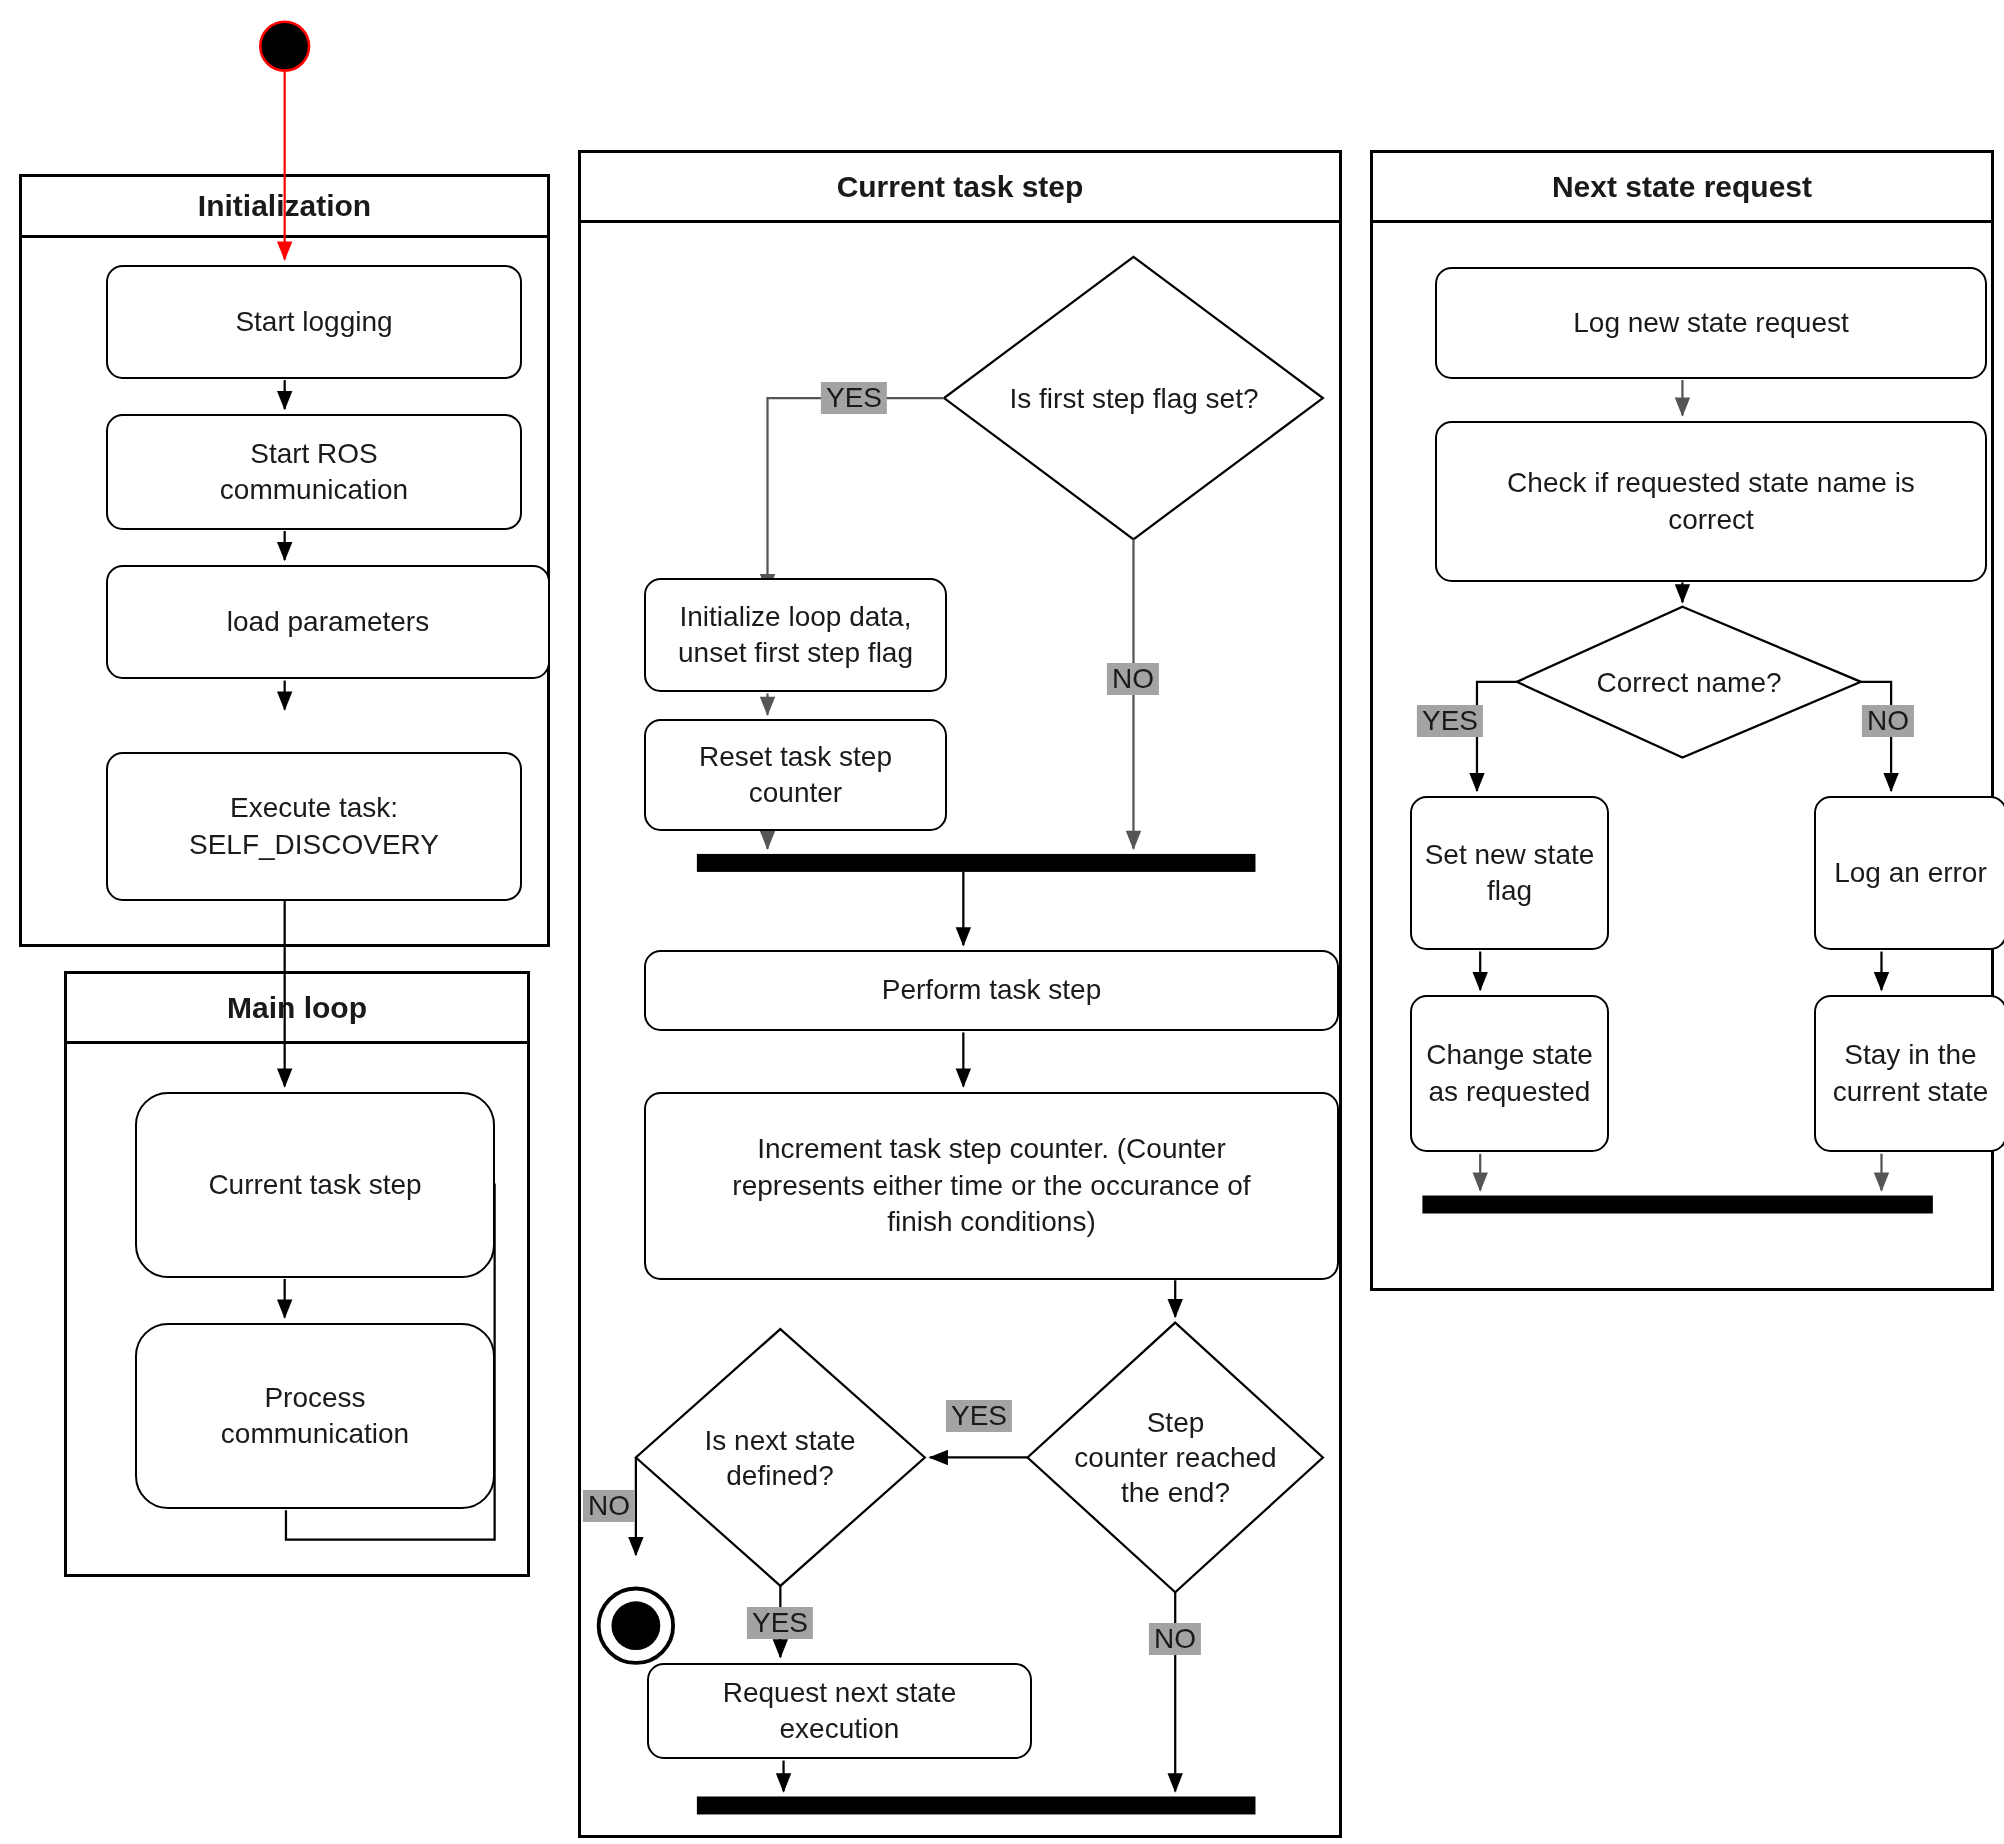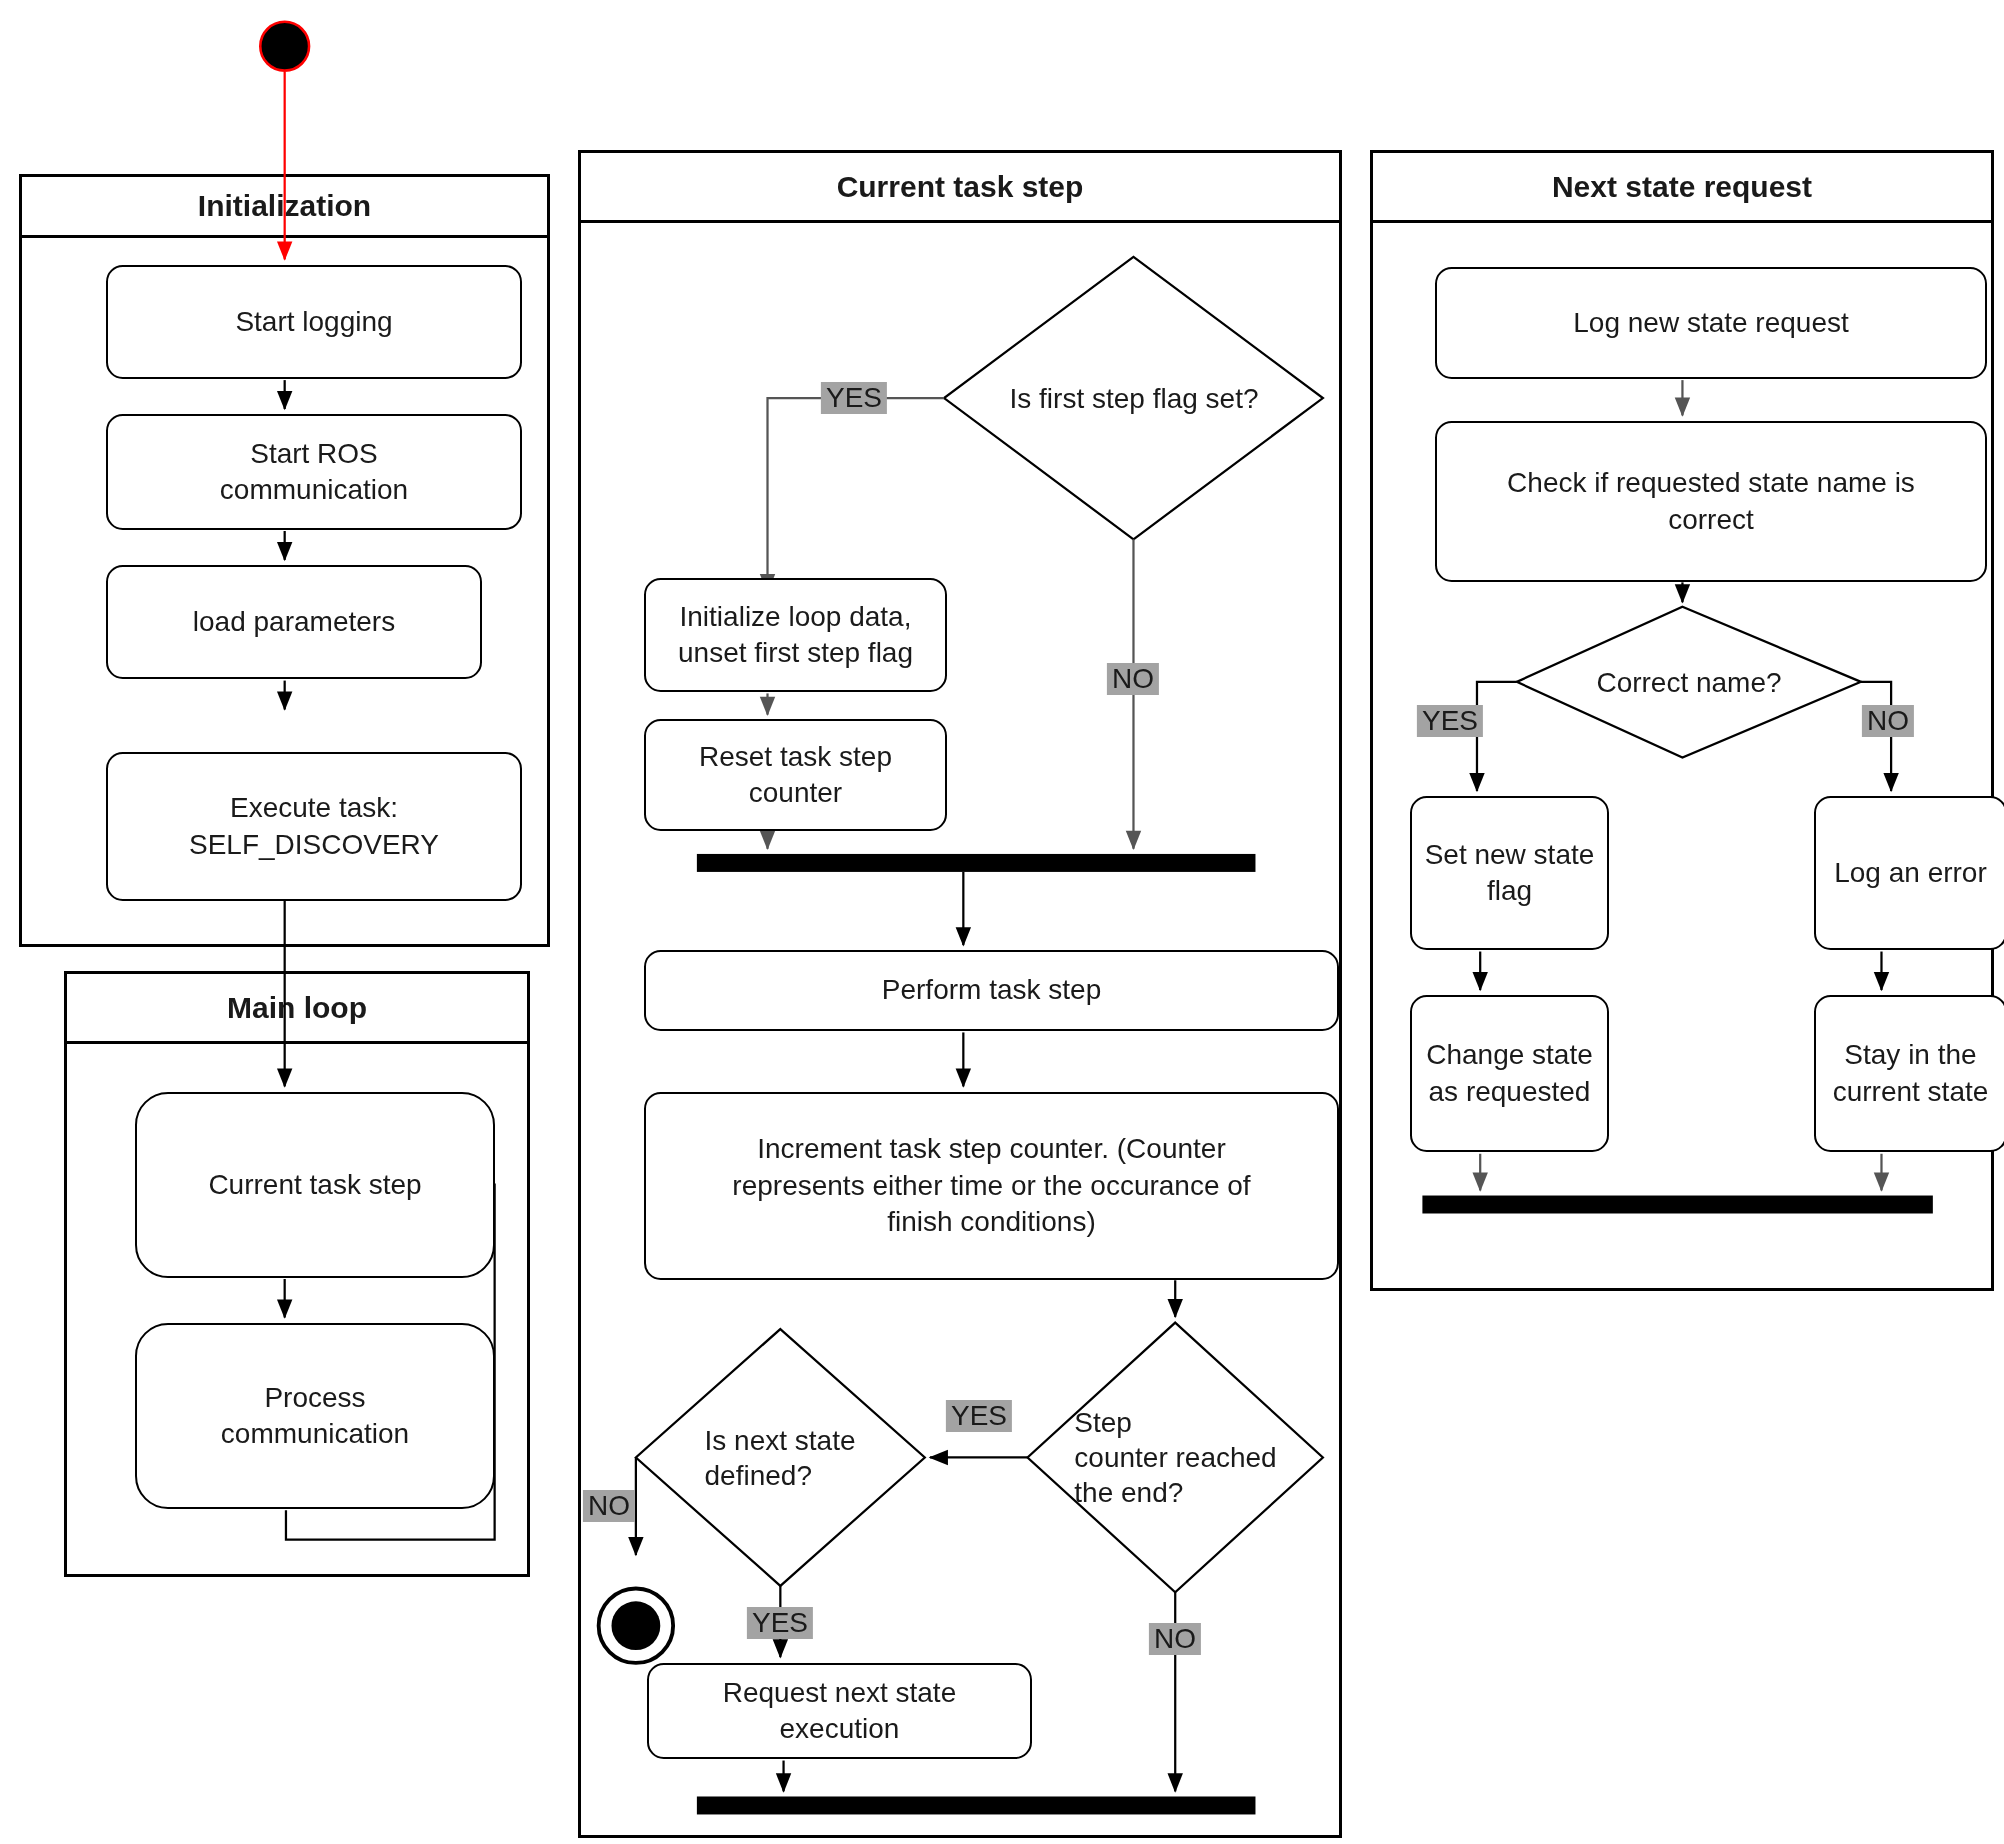--- a/index.html
+++ b/index.html
@@ -8,21 +8,21 @@
   .wires{position:absolute;left:0;top:0;width:2005px;height:1844px;z-index:2;}
   .panel{position:absolute;border:3.2px solid #000;box-sizing:border-box;background:transparent;z-index:1;}
   .panel-title{position:absolute;left:0;right:0;top:0;border-bottom:3.2px solid #000;
                display:flex;align-items:center;justify-content:center;
                font-weight:bold;font-size:30px;}
   .box{position:absolute;border:2.6px solid #000;border-radius:16.7px;background:#fff;
        box-sizing:border-box;display:flex;align-items:center;justify-content:center;
        text-align:center;font-size:28px;line-height:1.3;white-space:pre-line;z-index:3;margin-left:29px;}
   .box.big-round{border-radius:33px;}
   .dtext{position:absolute;display:flex;align-items:center;justify-content:center;
-         font-size:28px;line-height:1.25;white-space:pre-line;z-index:3;}
+         text-align:center;font-size:28px;line-height:1.25;white-space:pre-line;z-index:3;}
   .elabel{position:absolute;font-size:28px;background:#a3a3a3;padding:0 5.1px;z-index:4;
           transform:translate(-50%,-50%);}
 </style>
 </head>
 <body>
 
 <div id="stage">
 
   <div class="panel" style="left:19px;top:150px;width:531px;height:773px;margin-top:24px;">
     <div class="panel-title" style="height:58px;">Initialization</div>
@@ -92,21 +92,21 @@
     <line x1="2305" y1="1482" x2="2305" y2="1542" stroke="#000" stroke-width="3.5" marker-end="url(#ab)"></line>
     <line x1="2930" y1="1482" x2="2930" y2="1542" stroke="#000" stroke-width="3.5" marker-end="url(#ab)"></line>
     <line x1="2305" y1="1797" x2="2305" y2="1854" stroke="#555" stroke-width="3.5" marker-end="url(#ag)"></line>
     <line x1="2930" y1="1797" x2="2930" y2="1854" stroke="#555" stroke-width="3.5" marker-end="url(#ag)"></line>
     <rect x="2215" y="1862" width="795" height="28" fill="#000"></rect>
   </svg>
 
   <div class="box" style="left:77px;top:265px;width:416px;height:114px;">Start logging</div>
   <div class="box" style="left:77px;top:414px;width:416px;height:116px;">Start ROS
 communication</div>
-  <div class="box" style="left:77px;top:565px;width:376px;height:114px;">load parameters</div>
+  <div class="box" style="left:77px;top:565px;width:444px;height:114px;">load parameters</div>
   <div class="box" style="left:77px;top:752px;width:416px;height:149px;">Execute task:
 SELF_DISCOVERY</div>
 
   <div class="box big-round" style="left:106px;top:1092px;width:360px;height:186px;">Current task step</div>
   <div class="box big-round" style="left:106px;top:1323px;width:360px;height:186px;">Process
 communication</div>
 
   <div class="box" style="left:615px;top:578px;width:303px;height:114px;">Initialize loop data,
 unset first step flag</div>
   <div class="box" style="left:615px;top:719px;width:303px;height:112px;">Reset task step

